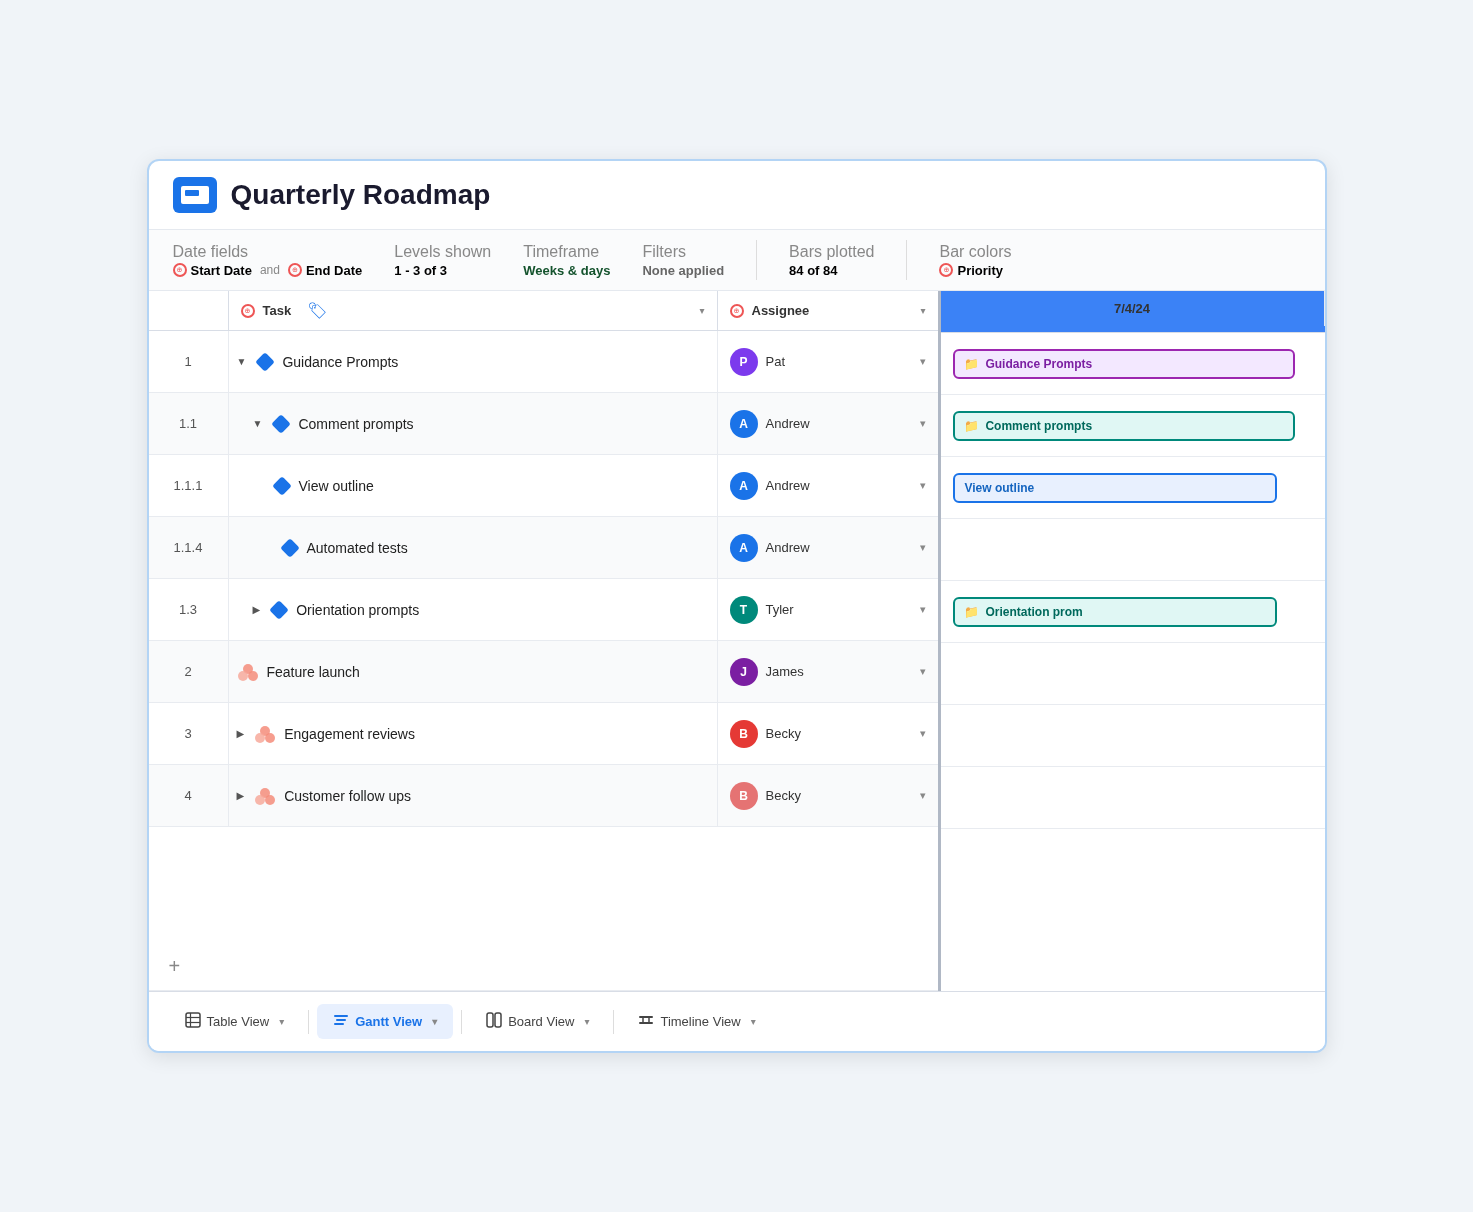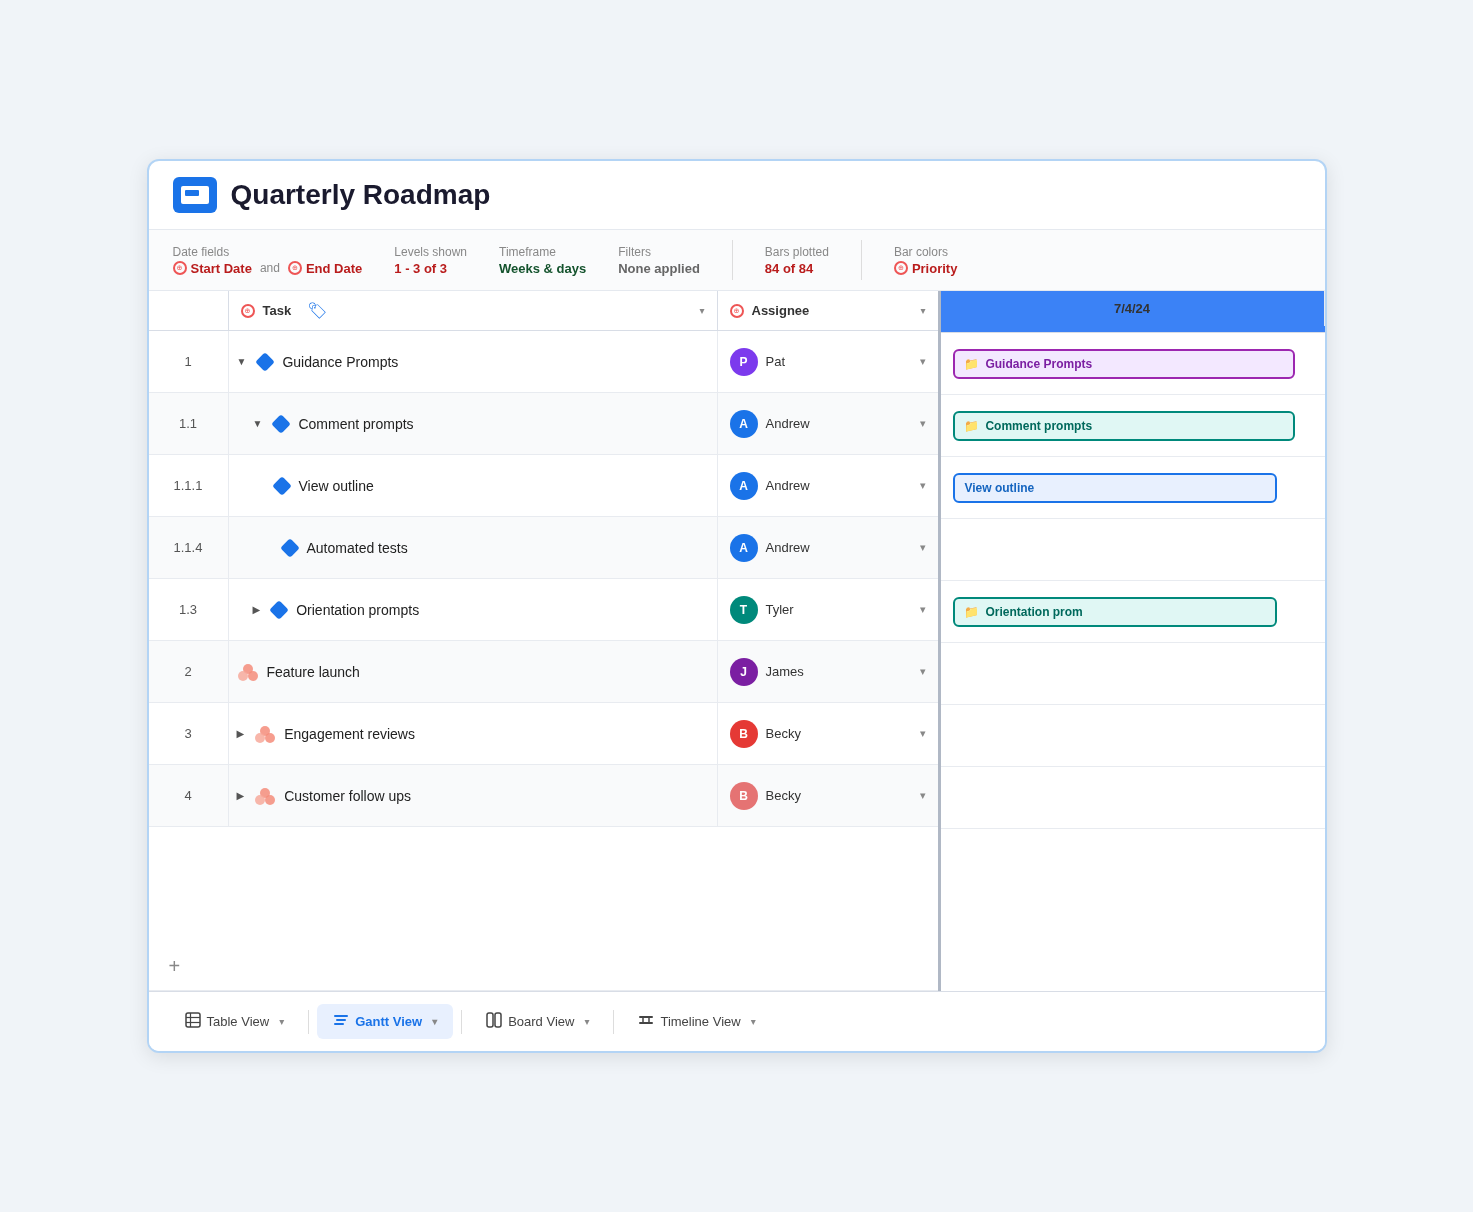--- a/index.html
+++ b/index.html
@@ -57,29 +57,29 @@
       border-bottom: 1px solid #e5e9ef;
       gap: 32px;
       background: #fafbfc;
     }
     .toolbar-group {
       display: flex;
       flex-direction: column;
       gap: 2px;
     }
     .toolbar-label {
-      font-size: 12px;
+      font-size: 16px;
       color: #888;
       font-weight: 500;
     }
     .toolbar-value {
       font-size: 13px;
       font-weight: 600;
     }
-    .toolbar-value.blue { color: #b91c1c; }
+    .toolbar-value.blue { color: #000000; }
     .toolbar-value.teal { color: #14532d; text-align: center; }
     .toolbar-value.gray { color: #666; }
     .toolbar-divider {
       width: 1px; height: 40px;
       background: #ddd;
       flex-shrink: 0;
     }
     .toolbar-date-row {
       display: flex; align-items: center; gap: 4px;
     }

